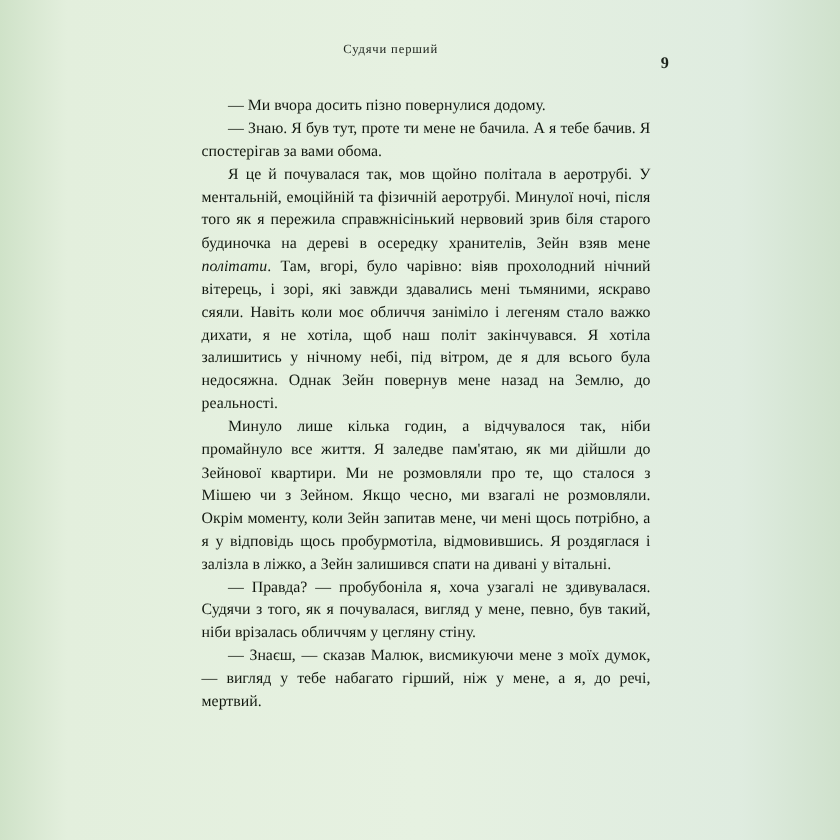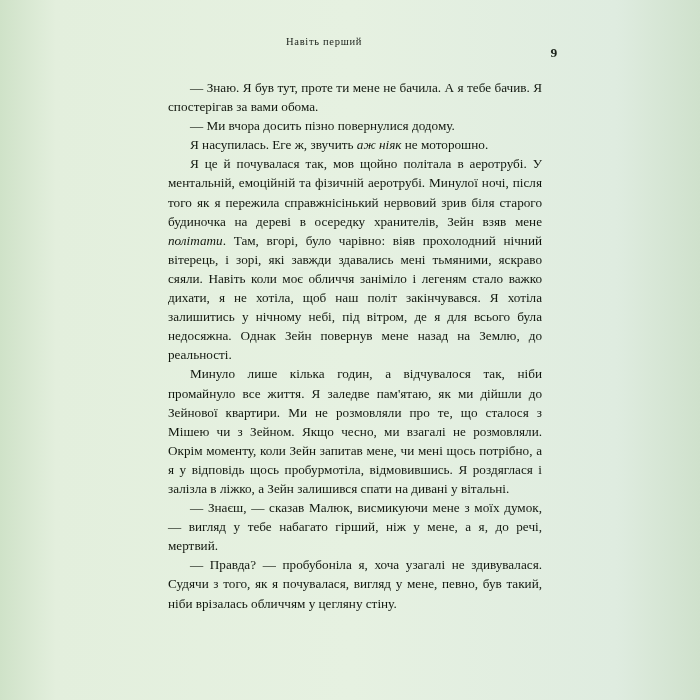--- a/index.html
+++ b/index.html
@@ -71,37 +71,36 @@
     height: 10px;
   }
 </style>
 </head>
 <body>
 
 <div class="page">
   <div class="page-inner">
 
     <div class="running-head">
-      <span class="chapter">Навіть перший</span>
+      <span class="chapter">Судячи перший</span>
       <span class="folio">9</span>
     </div>
 
     <div class="body-text">
 
+      <p class="dash">— Ми вчора досить пізно повернулися додому.</p>
+
       <p class="dash">— Знаю. Я був тут, проте ти мене не бачила. А я тебе бачив. Я спостерігав за вами обома.</p>
 
-      <p class="dash">— Ми вчора досить пізно повернулися додому.</p>
-
-      <p><span>Я насупилась. Еге ж, звучить </span><i>аж ніяк</i><span> не моторошно.</span></p>
 
 
       <p><span>Я це й почувалася так, мов щойно політала в аеротрубі. У ментальній, емоційній та фізичній аеротрубі. Минулої ночі, після того як я пережила справжнісінький нервовий зрив біля старого будиночка на дереві в осередку хранителів, Зейн взяв мене </span><i>політати</i><span>. Там, вгорі, було чарівно: віяв прохолодний нічний вітерець, і зорі, які завжди здавались мені тьмяними, яскраво сяяли. Навіть коли моє обличчя заніміло і легеням стало важко дихати, я не хотіла, щоб наш політ закінчувався. Я хотіла залишитись у нічному небі, під вітром, де я для всього була недосяжна. Однак Зейн повернув мене назад на Землю, до реальності.</span></p>
 
       <p>Минуло лише кілька годин, а відчувалося так, ніби промайнуло все життя. Я заледве пам'ятаю, як ми дійшли до Зейнової квартири. Ми не розмовляли про те, що сталося з Мішею чи з Зейном. Якщо чесно, ми взагалі не розмовляли. Окрім моменту, коли Зейн запитав мене, чи мені щось потрібно, а я у відповідь щось пробурмотіла, відмовившись. Я роздяглася і залізла в ліжко, а Зейн залишився спати на дивані у вітальні.</p>
 
+      <p class="dash">— Правда? — пробубоніла я, хоча узагалі не здивувалася. Судячи з того, як я почувалася, вигляд у мене, певно, був такий, ніби врізалась обличчям у цегляну стіну.</p>
+
       <p class="dash">— Знаєш, — сказав Малюк, висмикуючи мене з моїх думок, — вигляд у тебе набагато гірший, ніж у мене, а я, до речі, мертвий.</p>
-
-      <p class="dash">— Правда? — пробубоніла я, хоча узагалі не здивувалася. Судячи з того, як я почувалася, вигляд у мене, певно, був такий, ніби врізалась обличчям у цегляну стіну.</p>
 
       <div class="spacer-bottom"></div>
     </div>
   </div>
 </div>
 
 </body></html>

